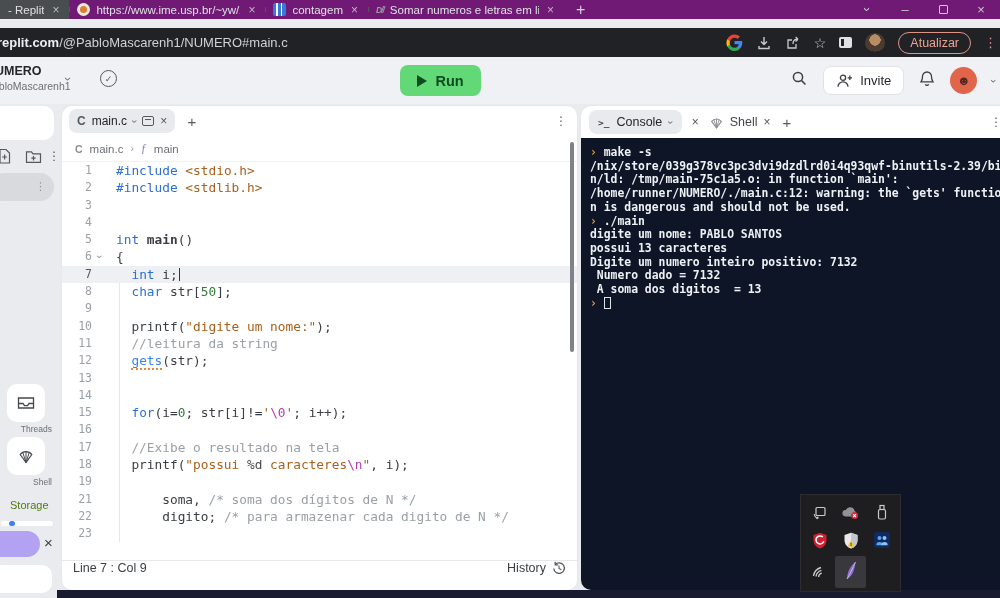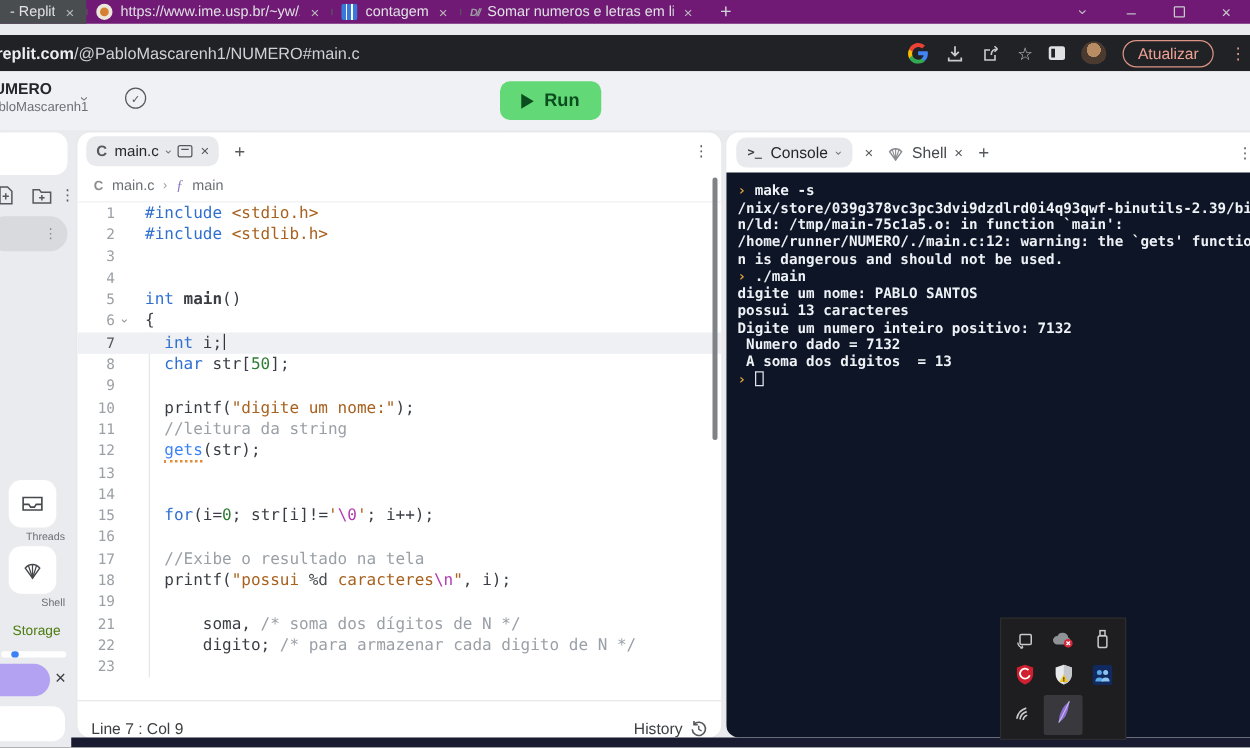--- a/index.html
+++ b/index.html
@@ -95,21 +95,21 @@
   .gnum { width:30px; text-align:right; font-size:11.5px; color:#9ba0a6; font-family:"DejaVu Sans Mono", monospace; flex:0 0 auto; }
   .crow.active .gnum { color:#55585c; }
   .gchev { width:10px; margin-left:2px; color:#8a8d91; font-size:10px; transform:rotate(90deg); flex:0 0 auto; text-align:center; }
   .ctext { padding-left:12px; font-family:"DejaVu Sans Mono", monospace; font-size:12.8px; white-space:pre; color:#3a3e44; }
   .tk-kw { color:#2e6fd0; } .tk-str { color:#a8611e; } .tk-num { color:#2f7d33; }
   .tk-cm { color:#9aa0a6; } .tk-pl { color:#3a3e44; } .tk-esc { color:#b33bb0; }
   .tk-fmt { color:#4a4d52; } .tk-fn { color:#3a3e44; font-weight:600; }
   .tk-warn { color:#3b82f6; border-bottom:2px dotted #e08c3a; }
   .caret { display:inline-block; width:1.5px; height:13px; background:#33373c; vertical-align:-2px; margin-left:1px; }
   .escroll { position:absolute; right:3px; top:36px; width:4px; height:210px; background:#7f8286; border-radius:2px; }
-  .statusbar { position:absolute; left:0; right:0; bottom:0; height:30px; border-top:1px solid #e7e8ea; display:flex; align-items:flex-end; font-size:12.5px; color:#3d4043; padding:0 11px; }
+  .statusbar { position:absolute; left:0; right:0; bottom:0; height:30px; border-top:1px solid #e7e8ea; display:flex; align-items:flex-start; font-size:12.5px; color:#3d4043; padding:0 11px; }
   .history { margin-left:auto; display:flex; align-items:center; gap:6px; }
 
   
   .consolep { position:absolute; left:581px; top:106px; right:-12px; height:484px; background:#fff; border-radius:10px; overflow:hidden; box-shadow:0 0 0 1px #e7e8ea; }
   .ctabbar { height:32px; display:flex; align-items:center; padding-left:8px; gap:10px; position:relative; }
   .ctab-pill { display:flex; align-items:center; gap:7px; background:#e9eaed; border-radius:8px; height:24px; padding:0 9px; }
   .termglyph { font-family:"DejaVu Sans Mono", monospace; font-size:9.5px; font-weight:700; color:#3d4043; }
   .ctab-pill .lbl, .shelltab .lbl { font-size:12.5px; color:#23262a; }
   .shelltab { display:flex; align-items:center; gap:6px; color:#6b6f74; }
   .shelltab .lbl { color:#44474b; }
@@ -200,20 +200,44 @@
   <div class="topbar">
     <div class="proj">
       <div class="pname">NUMERO</div>
       <div class="powner">PabloMascarenh1</div>
     </div>
     <span class="proj-chev rot90" style="position:absolute;">›</span>
     <span class="savecheck">✓</span>
     <div class="runbtn">
       <span class="runtri"></span>
       <span>Run</span>
+    </div>
+    <div class="top-right">
+      <span>
+        <svg width="17" height="17">
+            <circle cx="7" cy="7" r="4.6" fill="none" stroke="#3d4043" stroke-width="1.5"></circle>
+            <path d="M10.6 10.6 L14.5 14.5" stroke="#3d4043" stroke-width="1.5"></path>
+          </svg>
+      </span>
+      <span class="invitepill">
+        <svg width="17" height="15">
+            <circle cx="7" cy="4.8" r="2.6" fill="none" stroke="#3d4043" stroke-width="1.3"></circle>
+            <path d="M2 13.8 a5 5 0 0 1 10 0" fill="none" stroke="#3d4043" stroke-width="1.3"></path>
+            <path d="M13.8 2.6 v4.4 M11.6 4.8 h4.4" stroke="#3d4043" stroke-width="1.3"></path>
+          </svg>
+        <span>Invite</span>
+      </span>
+      <span>
+        <svg width="16" height="17">
+            <path d="M8 2 a4.5 4.5 0 0 1 4.5 4.5 c0 3 .8 4.3 1.5 5.3 h-12 c.7-1 1.5-2.3 1.5-5.3 A4.5 4.5 0 0 1 8 2 Z" fill="none" stroke="#3d4043" stroke-width="1.3"></path>
+            <path d="M6.4 14.2 a1.7 1.7 0 0 0 3.2 0" stroke="#3d4043" fill="none" stroke-width="1.3"></path>
+          </svg>
+      </span>
+      <span class="repavatar">☻</span>
+      <span class="avchev rot90">›</span>
     </div>
   </div>
 
   <div class="lsb-box1"></div>
   <div class="lsb-icons">
     <span class="i1">
       <svg width="15" height="17">
           <path d="M3 1.5 h6 l3.5 3.5 V15 h-9.5 Z" fill="none" stroke="#55585c" stroke-width="1.2"></path>
           <path d="M7.6 6.5 v5 M5.1 9 h5" stroke="#55585c" stroke-width="1.2"></path>
         </svg>

